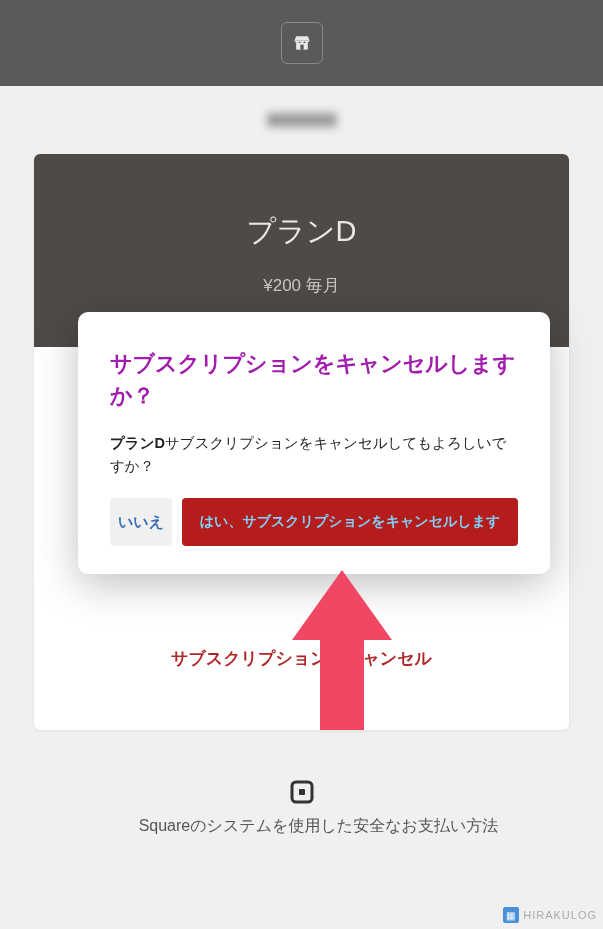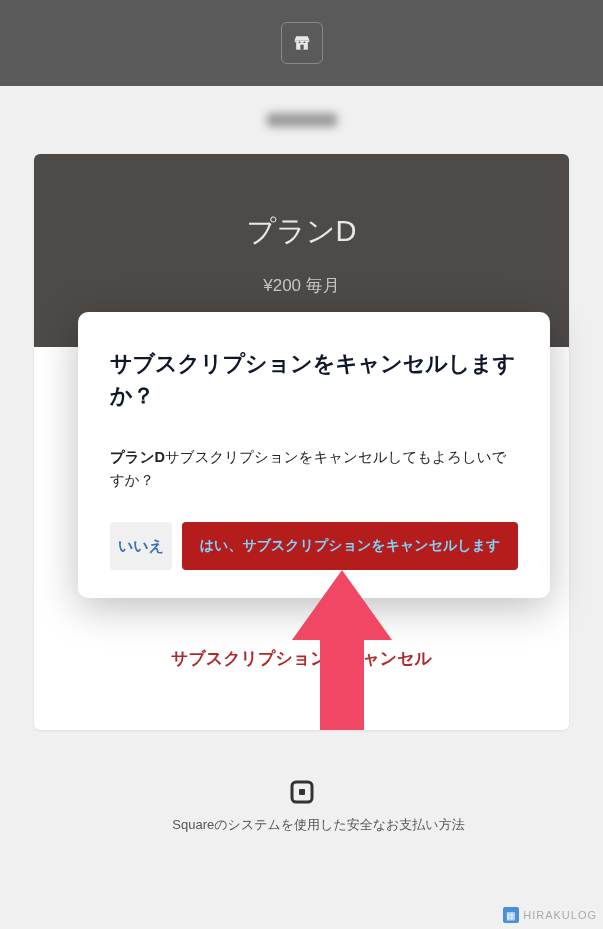--- a/index.html
+++ b/index.html
@@ -79,21 +79,21 @@
     text-align: center;
     margin-top: 50px;
   }
   .square-logo {
     display: inline-flex;
     align-items: center;
     justify-content: center;
     margin-bottom: 12px;
   }
   .footer-text {
-    font-size: 13px;
+    font-size: 16px;
     color: #555;
     padding-left: 34px;
   }
   .watermark {
     position: absolute;
     bottom: 6px;
     right: 6px;
     display: flex;
     align-items: center;
     gap: 4px;
@@ -120,29 +120,29 @@
     width: 472px;
     background: #fff;
     border-radius: 10px;
     box-shadow: 0 10px 40px rgba(0,0,0,0.25);
     padding: 36px 32px 28px 32px;
     z-index: 10;
   }
   .modal-title {
     font-size: 22px;
     font-weight: 700;
-    color: #0f172a;
+    color: #a21caf;
     line-height: 1.45;
-    margin-bottom: 34px;
+    margin-bottom: 20px;
   }
   .modal-body {
     font-size: 14.5px;
     color: #222;
     line-height: 1.6;
-    margin-bottom: 30px;
+    margin-bottom: 20px;
   }
   .modal-body .plan-bold { font-weight: 700; }
   .modal-actions {
     display: flex;
     gap: 10px;
   }
   .btn-no {
     flex: 0 0 62px;
     background: #f0f0f0;
     color: #3b6fb5;

